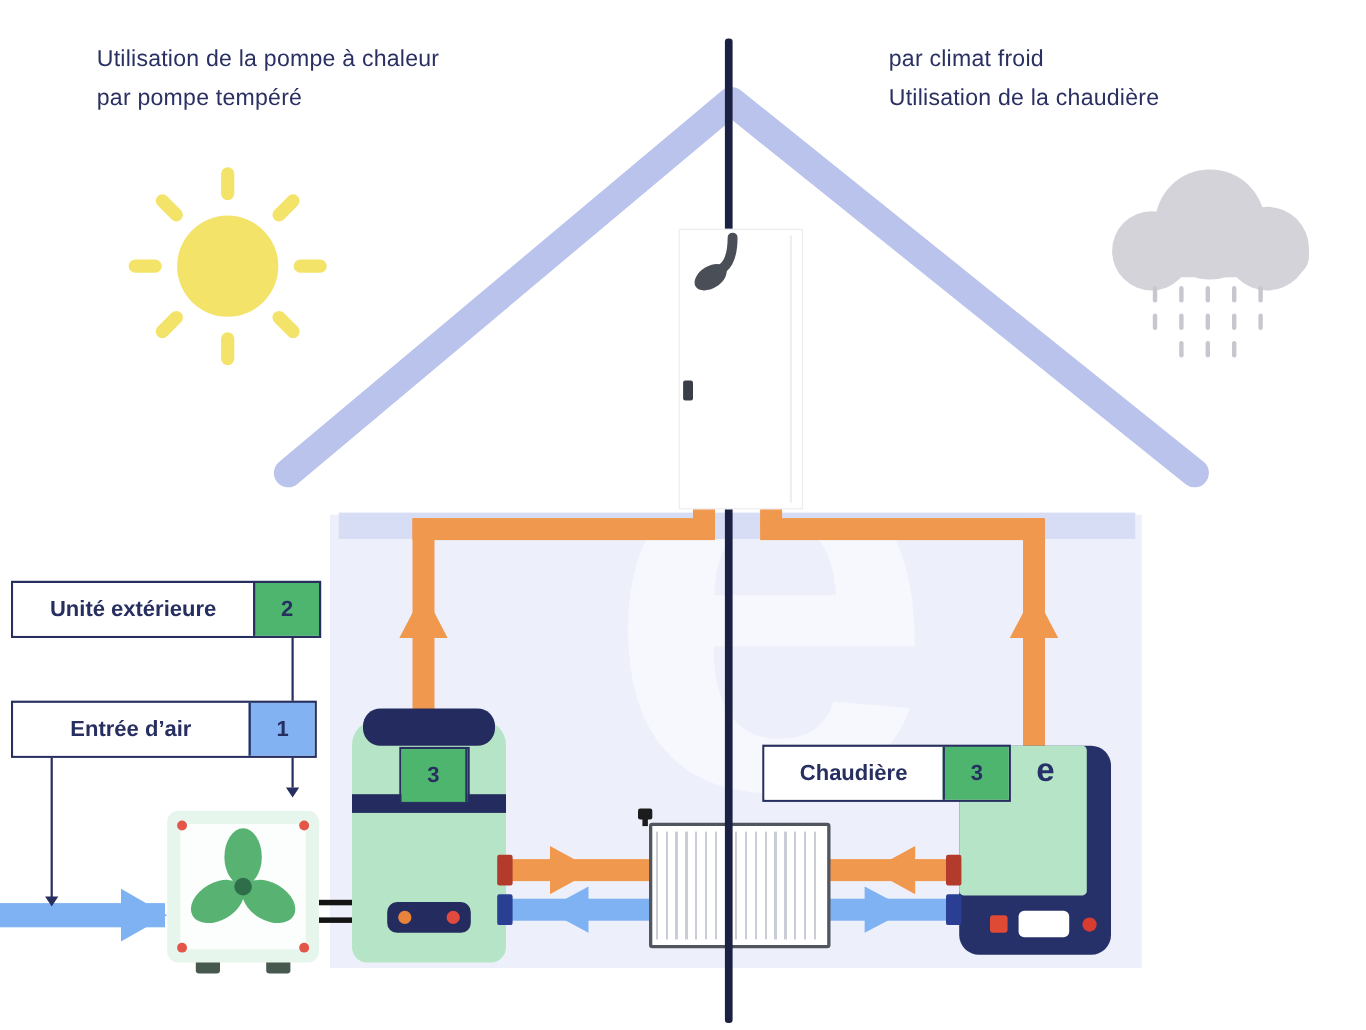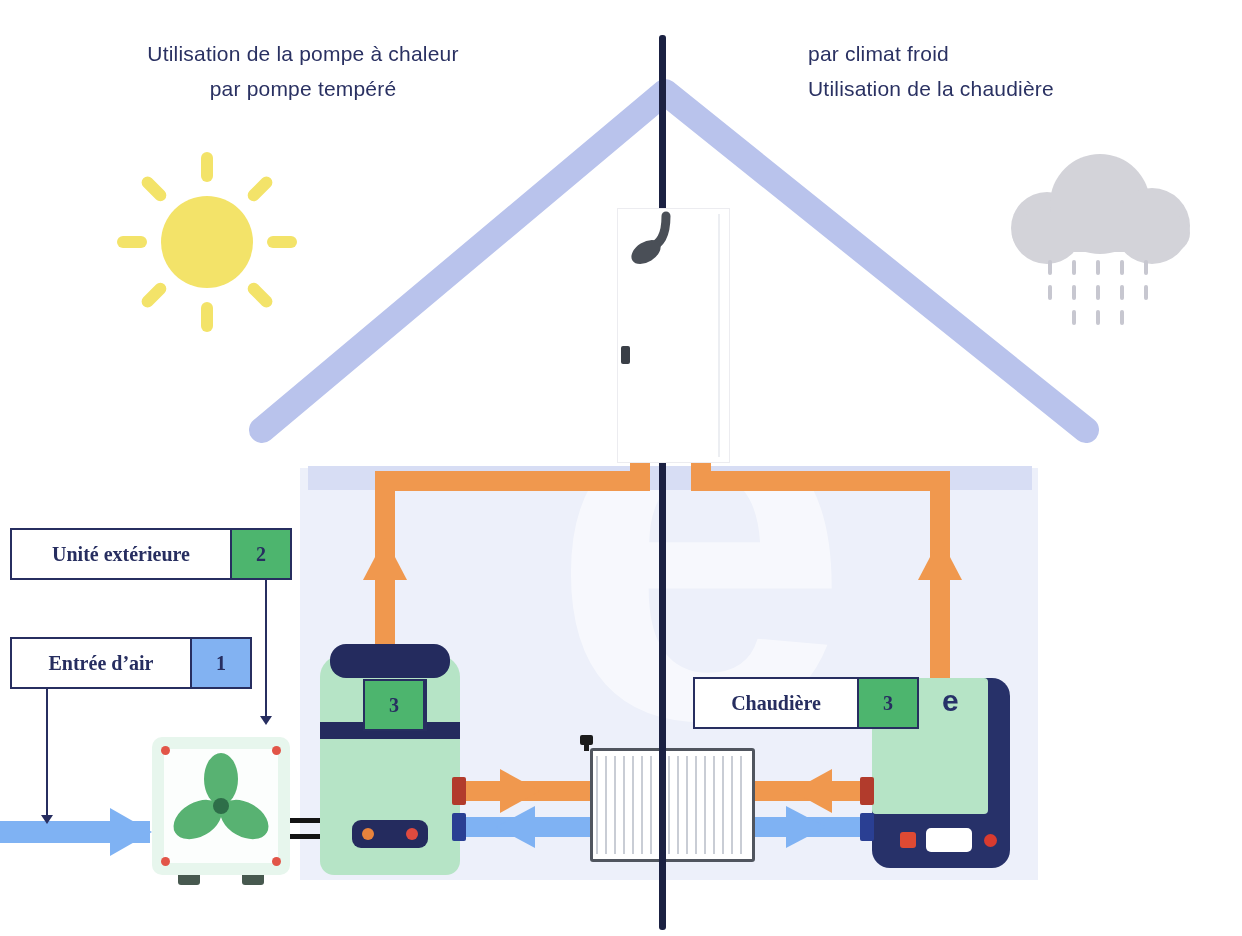--- a/index.html
+++ b/index.html
@@ -62,21 +62,21 @@
   .boiler-outer{left:872px;top:678px;width:138px;height:190px;background:#273169;border-radius:18px;z-index:20;}
   .boiler-front{left:872px;top:678px;width:116px;height:136px;background:#b6e4c6;
     border-radius:18px 4px 4px 4px;z-index:20;}
   .boiler-logo{left:942px;top:684px;width:36px;font-size:30px;font-weight:bold;color:#273169;z-index:21;}
   .boiler-sq{left:900px;top:832px;width:16px;height:16px;background:#de4a33;border-radius:3px;z-index:21;}
   .boiler-display{left:926px;top:828px;width:46px;height:24px;background:#ffffff;border-radius:5px;z-index:21;}
   .boiler-dot{left:984px;top:834px;width:13px;height:13px;background:#d83b2f;border-radius:50%;z-index:21;}
 
   
   .callout{display:flex;border:2px solid #272e60;background:#e5e5e5;position:absolute;height:52px;
-    z-index:60;box-sizing:border-box;font-family:Liberation Serif, serif;}
+    z-index:60;box-sizing:border-box;}
   .callout .txt{display:flex;align-items:center;justify-content:center;font-weight:700;font-size:20px;
     color:#272e60;background:#ffffff;}
   .callout .num{display:flex;align-items:center;justify-content:center;font-weight:700;font-size:20px;
     color:#272e60;width:58px;}
   .num-green{background:#4db56e;}
   .num-blue{background:#82b2f2;}
   .num-after{border-left:2px solid #272e60;}
   .num-before{border-right:2px solid #272e60;}
 
   .leader{position:absolute;width:2px;background:#272e60;z-index:59;}
@@ -237,38 +237,38 @@
   <div class="abs shower-panel"></div>
   <div class="abs shower-divline"></div>
   <div class="abs shower-handle"></div>
   <svg class="svg-shower" width="1242" height="936" viewBox="0 0 1242 936">
     <path d="M 666 216 C 666 236, 660 244, 650 248" stroke="#4a4f57" stroke-width="9" fill="none" stroke-linecap="round"></path>
     <g transform="translate(646,252) rotate(-32)">
         <ellipse rx="16" ry="10" fill="#4a4f57"></ellipse>
       </g>
   </svg>
 
-  <div class="title" style="left:88px;top:36px;width:430px;text-align:center;">
+  <div class="title" style="left:88px;top:36px;width:430px;">
     <div>Utilisation de la pompe à chaleur</div>
     <div>par pompe tempéré</div>
   </div>
   <div class="title" style="left:808px;top:36px;width:380px;">
     <div>par climat froid</div>
     <div>Utilisation de la chaudière</div>
   </div>
 
   <div class="callout" style="left:10px;top:528px;">
     <div class="txt" style="width:218px;">Unité extérieure</div>
     <div class="num num-green num-after">2</div>
   </div>
   <div class="leader" style="left:265px;top:580px;height:136px;"></div>
   <div class="leader-arrow" style="left:260px;top:716px;"></div>
 
   <div class="callout" style="left:10px;top:637px;">
-    <div class="txt" style="width:178px;">Entrée d’air</div>
+    <div class="txt" style="width:214px;">Entrée d’air</div>
     <div class="num num-blue num-after">1</div>
   </div>
   <div class="leader" style="left:46px;top:689px;height:128px;"></div>
   <div class="leader-arrow" style="left:41px;top:815px;"></div>
 
   <div class="callout" style="left:363px;top:679px;">
     <div class="num num-green num-before">3</div>
   </div>
 
   <div class="callout" style="left:693px;top:677px;">

